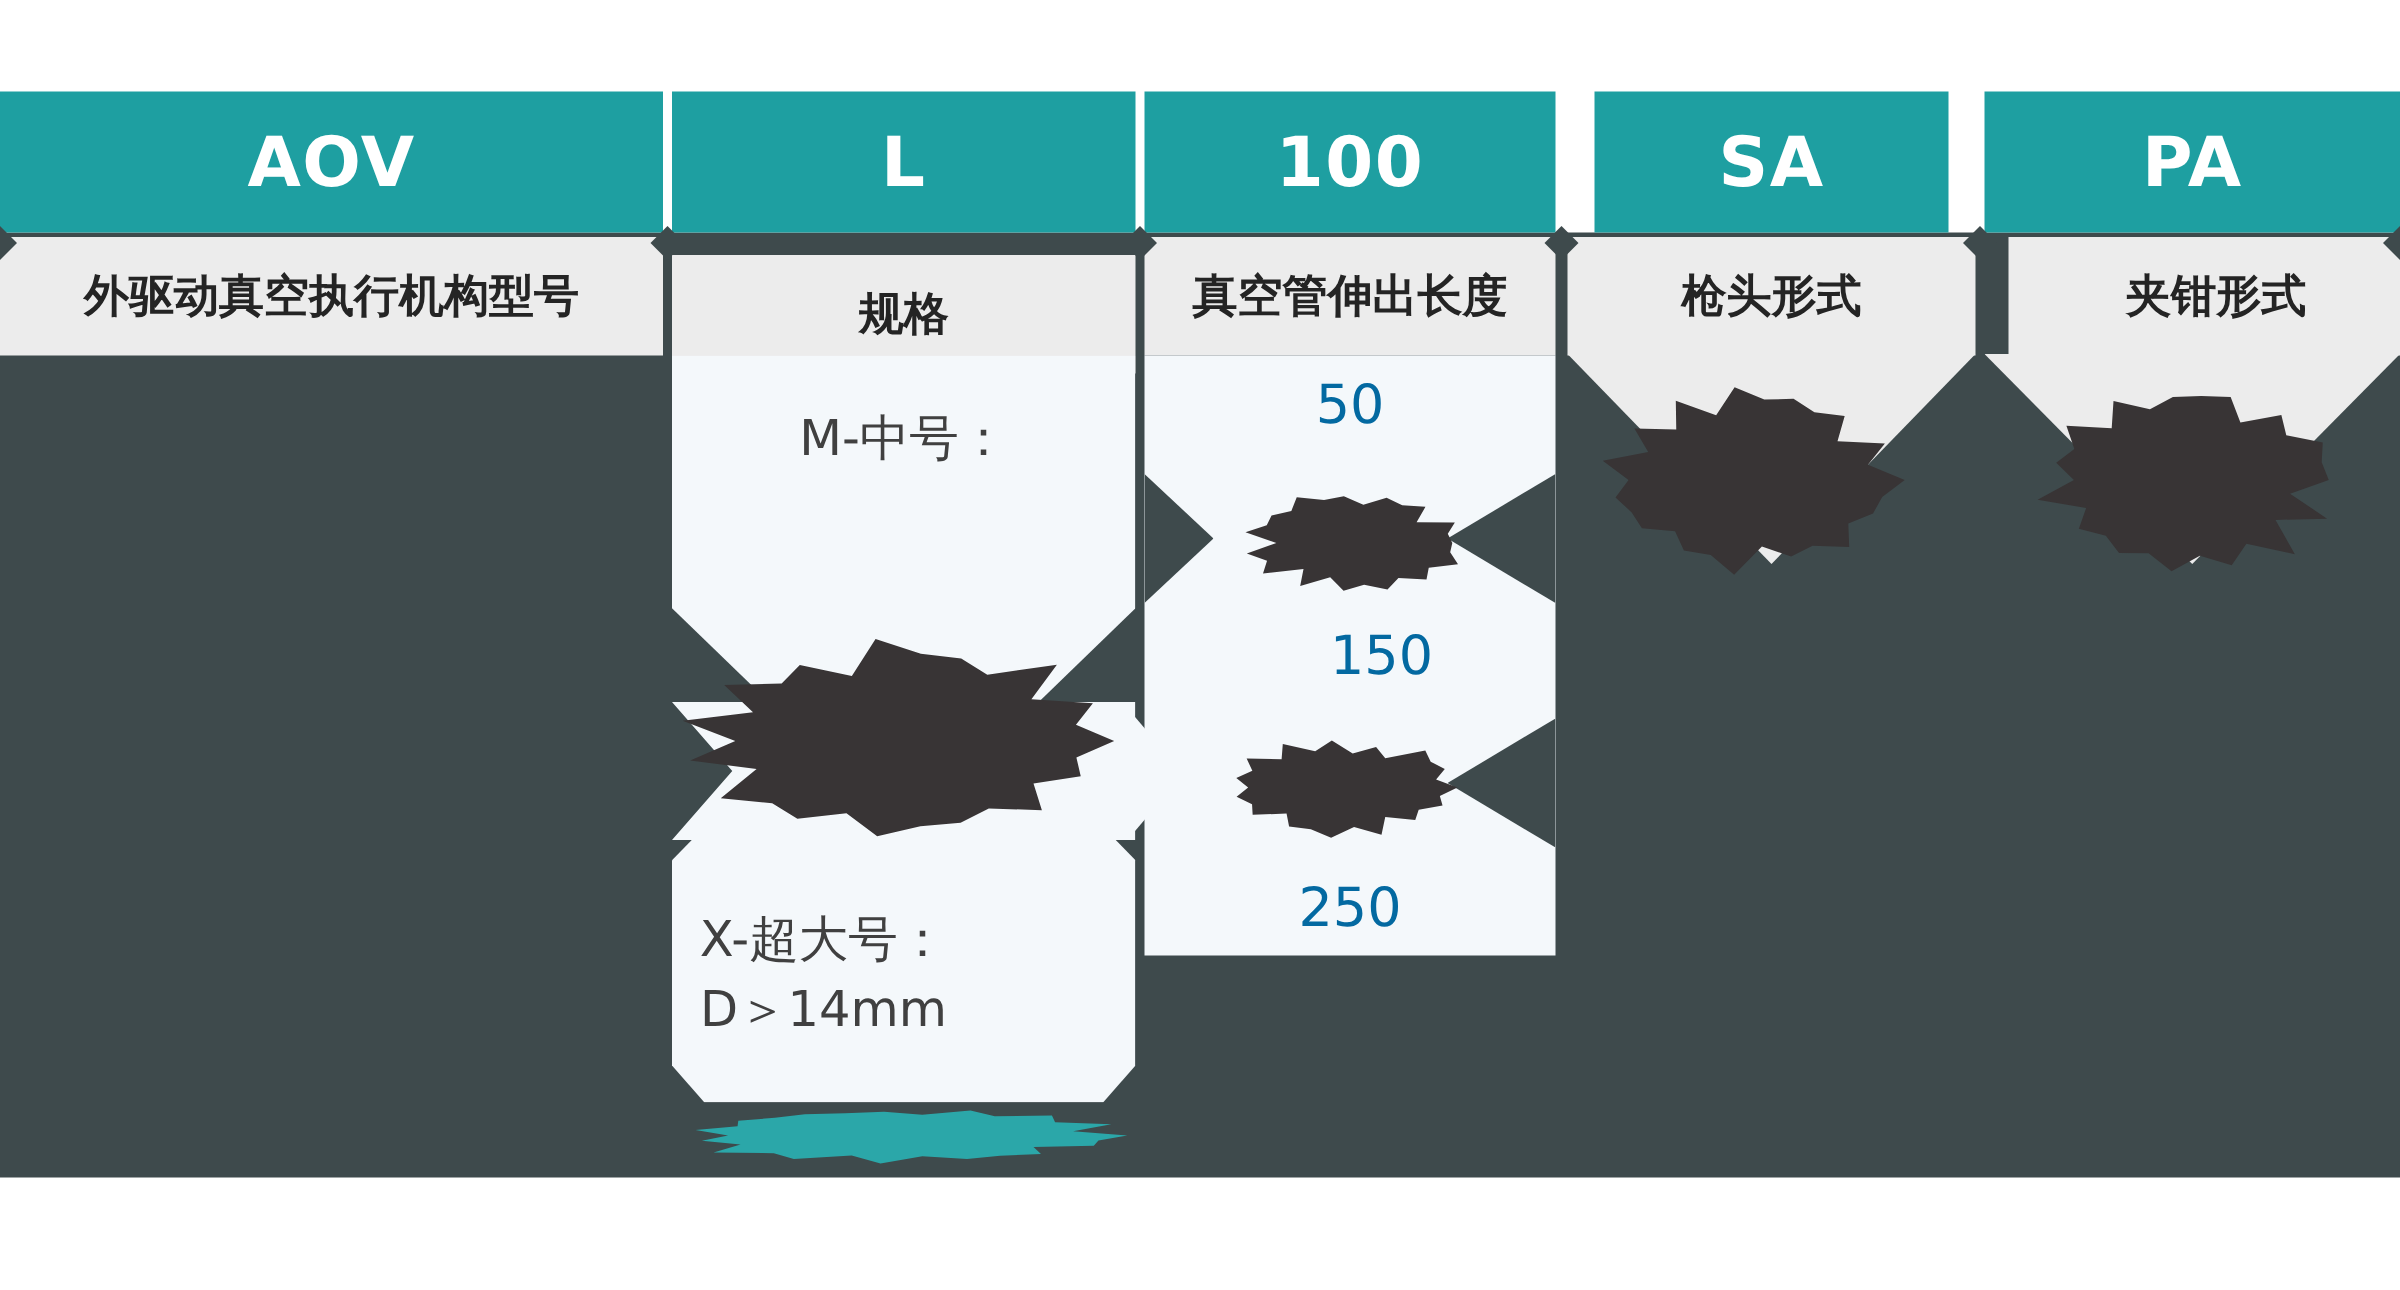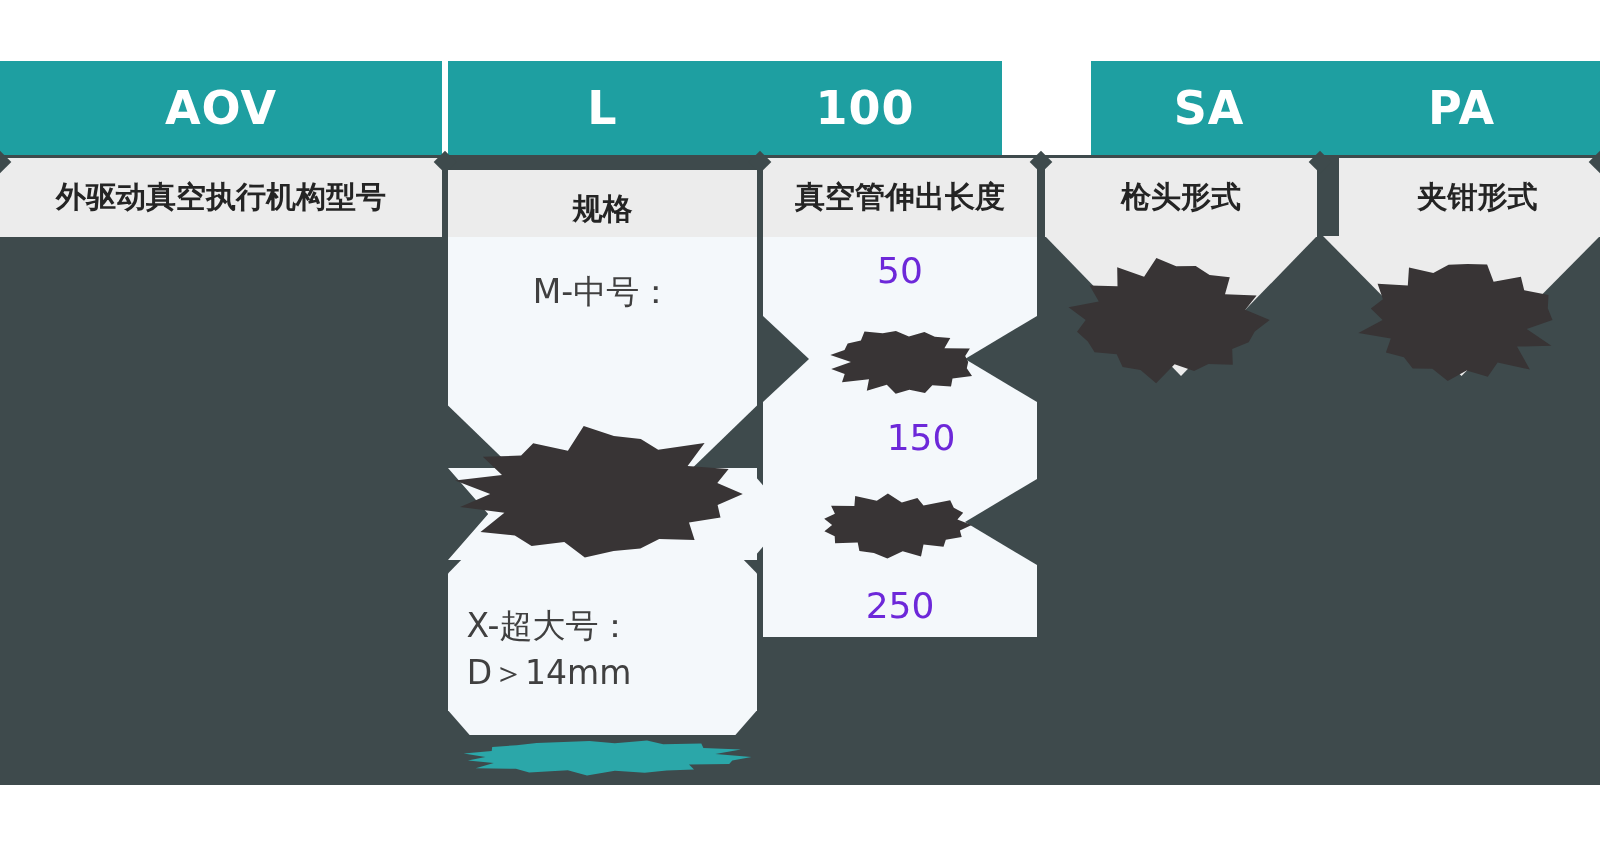--- a/index.html
+++ b/index.html
@@ -18,40 +18,40 @@
   .label-bar{
     top:158px;height:79px;background:#ECECEC;color:#242424;
     font-weight:bold;font-size:30px;
     display:flex;align-items:center;justify-content:center;white-space:nowrap;
   }
   .panel{background:#F4F8FB;}
   .flag{background:#ECECEC;}
   .diamond{width:16px;height:16px;background:#3E4A4C;transform:rotate(45deg);}
   .notch{background:#3E4A4C;}
   .opt-text{color:#404040;font-size:33px;line-height:47px;text-align:center;}
-  .val{color:#6d28d9;font-size:36px;line-height:50px;text-align:center;}
+  .val{color:#0369a1;font-size:36px;line-height:50px;text-align:center;}
   .blob{position:absolute;pointer-events:none;}
 </style>
 </head>
 <body>
 
 <div class="stage">
 
   <div class="abs bg-dark"></div>
 
   <div class="abs teal-header" style="left:0;width:442px;">
       <span>AOV</span>
     </div>
   <div class="abs teal-header" style="left:448px;width:309px;">
       <span>L</span>
     </div>
-  <div class="abs teal-header" style="left:728px;width:274px;">
+  <div class="abs teal-header" style="left:763px;width:274px;">
       <span>100</span>
     </div>
-  <div class="abs teal-header" style="left:1091px;width:236px;">
+  <div class="abs teal-header" style="left:1063px;width:236px;">
       <span>SA</span>
     </div>
   <div class="abs teal-header" style="left:1323px;width:277px;">
       <span>PA</span>
     </div>
 
   <div class="abs label-bar" style="left:0;width:442px;">
       <span>外驱动真空执行机构型号</span>
     </div>
   <div class="abs label-bar" style="left:448px;width:309px;margin-top:12px;">

